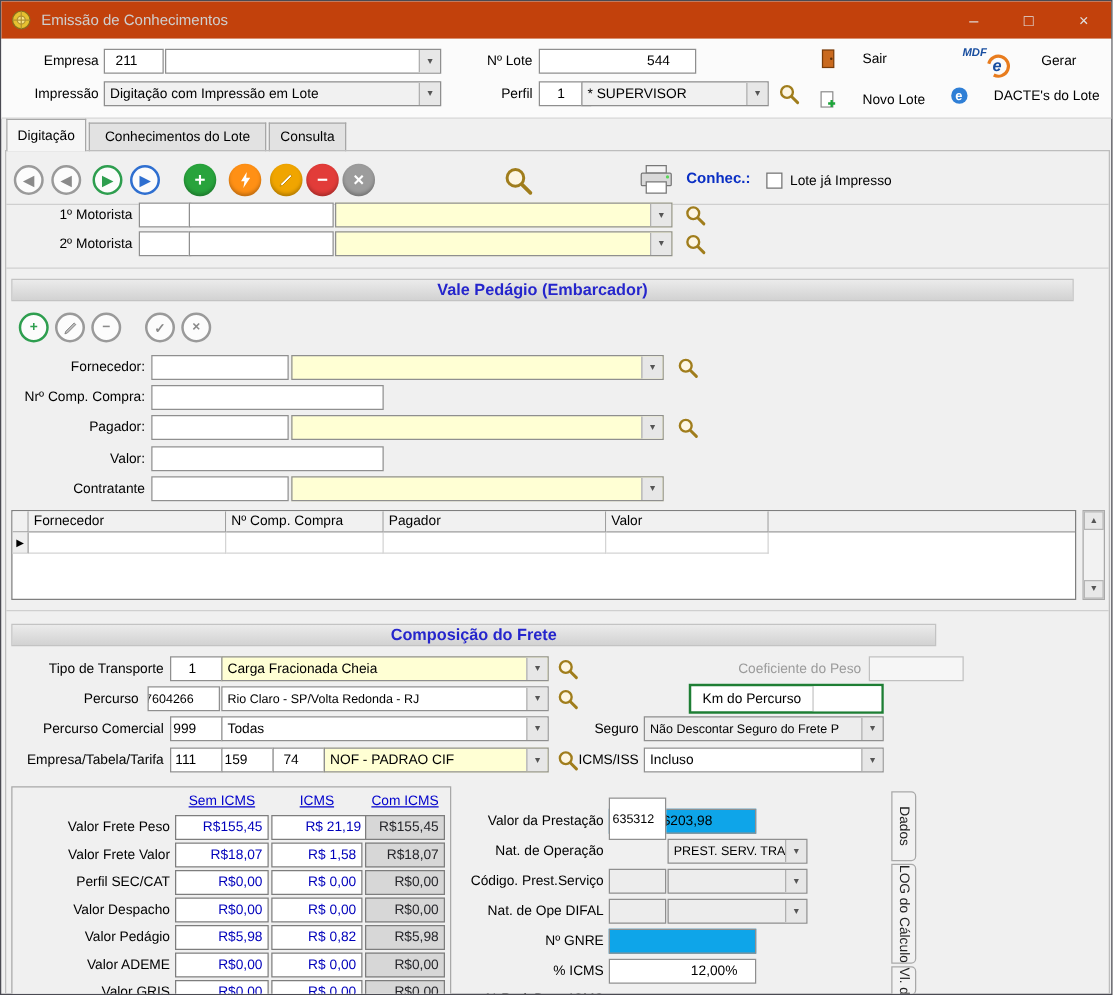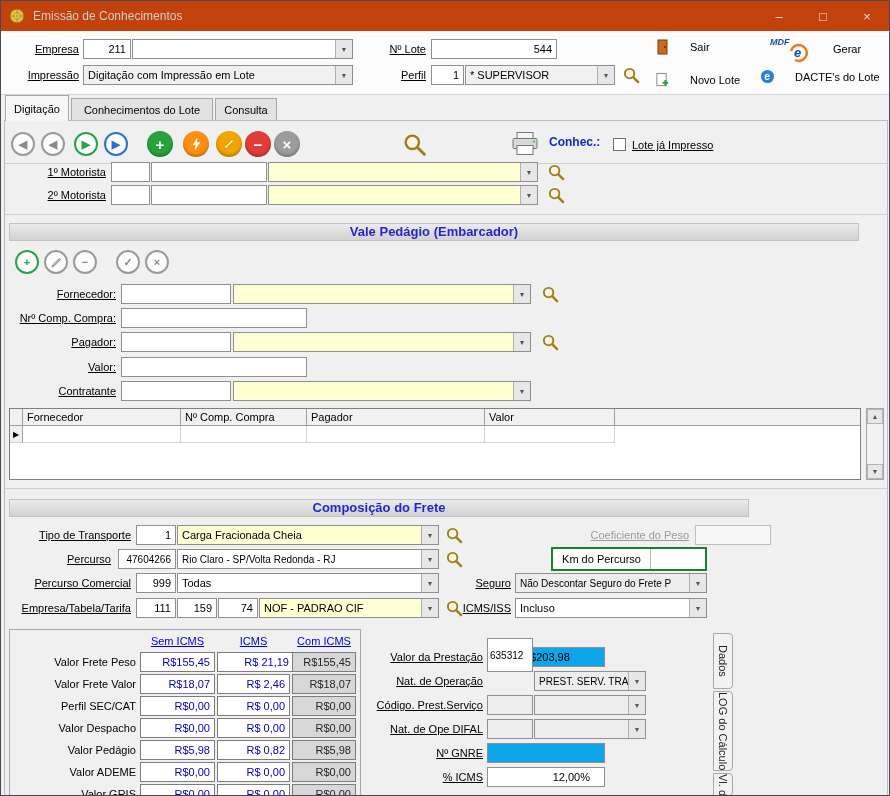--- a/index.html
+++ b/index.html
@@ -13,26 +13,26 @@
               display:flex; align-items:center; color:#d9d9d9; }
   .title-text { margin-left:8px; font-size:12px; color:#cfcfcf; }
   .win-controls { margin-left:auto; display:flex; height:30px; }
   .win-btn { width:44px; height:30px; display:flex; align-items:center; justify-content:center;
              color:#e0e0e0; font-size:13px; }
 
   
   .hdr { position:absolute; left:0; top:30px; width:890px; height:64px; background:#fbfbfb;
          border-bottom:1px solid #d5d5d5; }
 
-  .lbl { position:absolute; height:20px; line-height:20px; white-space:nowrap;text-decoration:underline; }
+  .lbl { position:absolute; height:20px; line-height:20px; white-space:nowrap; }
   .lbl.r { text-align:right; }
   .lbl.dis { color:#9b9b9b; }
 
   .fld { position:absolute; height:20px; border:1px solid #8f8f8f; background:#fff;
-         display:flex; align-items:center; padding:0 4px; white-space:nowrap; overflow:hidden; }
+         display:flex; align-items:center; padding:0 20px; white-space:nowrap; overflow:hidden; }
   .fld.num { justify-content:flex-end; }
   .fld.ctr { justify-content:center; }
   .fld.grayf { background:#ededed; }
   .fld.dkgray { background:#0ea5e9; }
   .fld.sm { font-size:10px; }
 
   .combo { position:absolute; height:20px; border:1px solid #8f8f8f; background:#fff;
            display:flex; align-items:stretch; overflow:hidden; }
   .combo .txt { flex:1; display:flex; align-items:center; padding:0 4px; white-space:nowrap; overflow:hidden; }
   .combo .arr { width:17px; background:#e7e7e7; border-left:1px solid #b0b0b0;
@@ -441,21 +441,21 @@
     <div class="vhead" style="left:207px;top:5px;width:73px">ICMS</div>
     <div class="vhead" style="left:282px;top:5px;width:64px">Com ICMS</div>
 
     <div class="vlbl" style="left:0;top:22px;width:126px">Valor Frete Peso</div>
     <div class="vcell" style="left:130px;top:22px;width:75px">R$155,45</div>
     <div class="vcell" style="left:207px;top:22px;width:77px">R$ 21,19</div>
     <div class="vcell g" style="left:282px;top:22px;width:64px">R$155,45</div>
 
     <div class="vlbl" style="left:0;top:44px;width:126px">Valor Frete Valor</div>
     <div class="vcell" style="left:130px;top:44px;width:75px">R$18,07</div>
-    <div class="vcell" style="left:207px;top:44px;width:73px">R$ 2,46</div>
+    <div class="vcell" style="left:207px;top:44px;width:73px">R$ 1,58</div>
     <div class="vcell g" style="left:282px;top:44px;width:64px">R$18,07</div>
 
     <div class="vlbl" style="left:0;top:66px;width:126px">Perfil SEC/CAT</div>
     <div class="vcell" style="left:130px;top:66px;width:75px">R$0,00</div>
     <div class="vcell" style="left:207px;top:66px;width:73px">R$ 0,00</div>
     <div class="vcell g" style="left:282px;top:66px;width:64px">R$0,00</div>
 
     <div class="vlbl" style="left:0;top:88px;width:126px">Valor Despacho</div>
     <div class="vcell" style="left:130px;top:88px;width:75px">R$0,00</div>
     <div class="vcell" style="left:207px;top:88px;width:73px">R$ 0,00</div>

